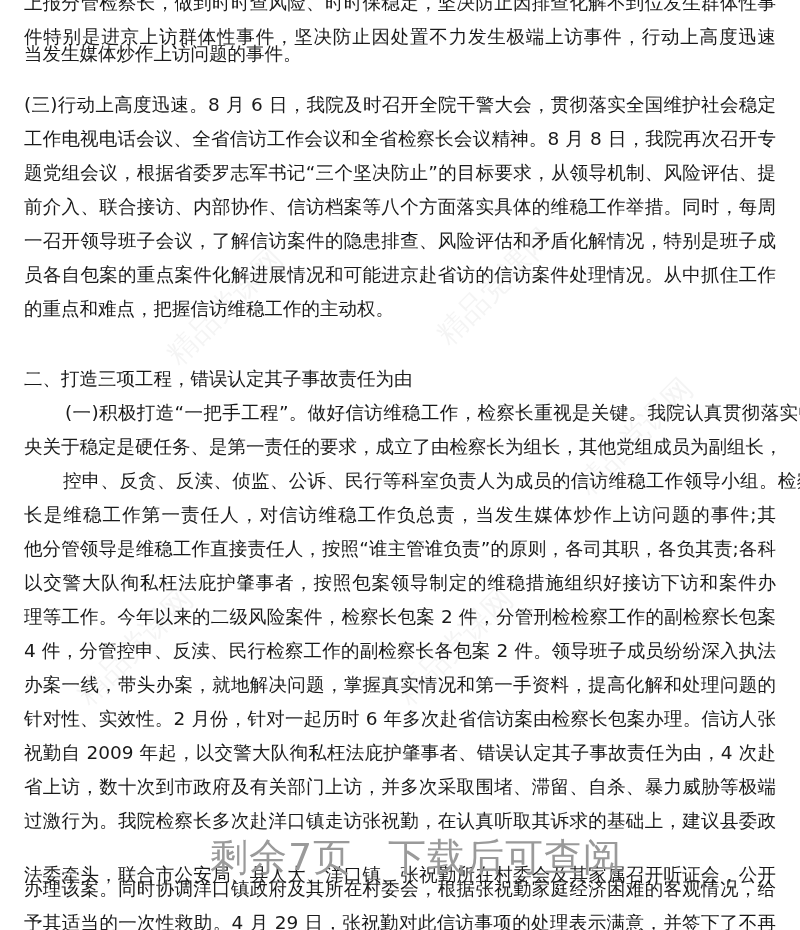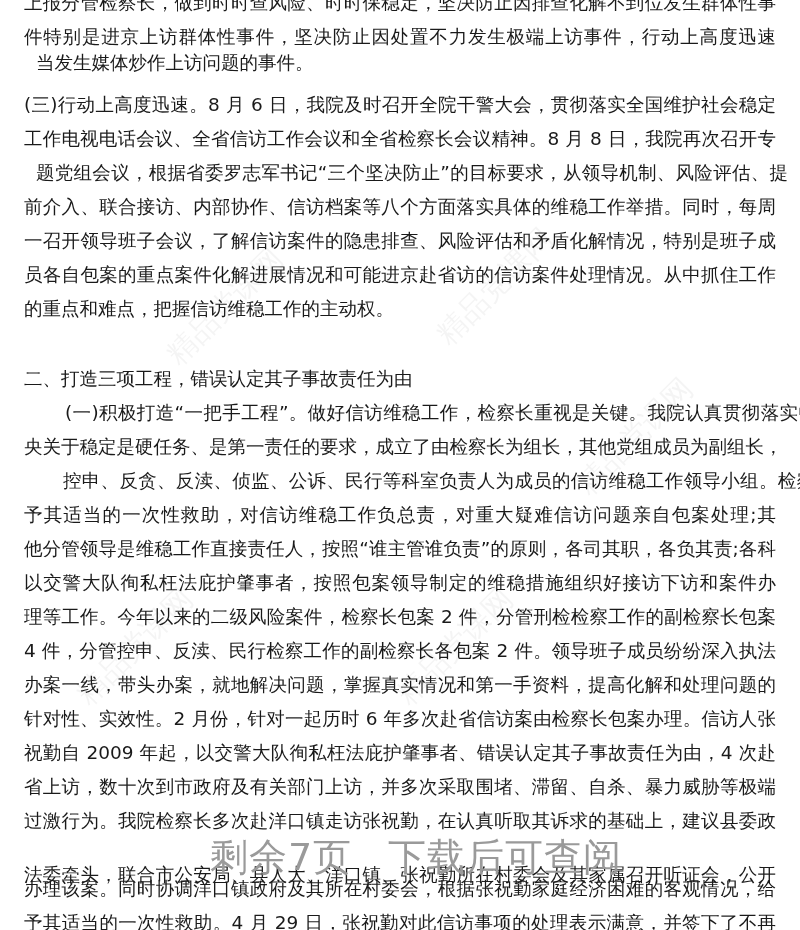--- a/index.html
+++ b/index.html
@@ -22,34 +22,34 @@
 
 <div class="page">
   <div class="watermark" style="left:150px;top:300px;">精品党课网</div>
   <div class="watermark" style="left:420px;top:280px;">精品党课网</div>
   <div class="watermark" style="left:560px;top:430px;">精品党课网</div>
   <div class="watermark" style="left:60px;top:640px;">精品党课网</div>
   <div class="watermark" style="left:380px;top:640px;">精品党课网</div>
 
   <div class="line" style="top:0px;">上报分管检察长，做到时时查风险、时时保稳定，坚决防止因排查化解不到位发生群体性事</div>
   <div class="line" style="top:34px;">件特别是进京上访群体性事件，坚决防止因处置不力发生极端上访事件，行动上高度迅速</div>
-  <div class="line last" style="top:60px;margin-left:12px;">当发生媒体炒作上访问题的事件。</div>
+  <div class="line last" style="top:51px;">当发生媒体炒作上访问题的事件。</div>
   <div class="line" style="top:102px;">(三)行动上高度迅速。8 月 6 日，我院及时召开全院干警大会，贯彻落实全国维护社会稳定</div>
   <div class="line" style="top:136px;">工作电视电话会议、全省信访工作会议和全省检察长会议精神。8 月 8 日，我院再次召开专</div>
-  <div class="line" style="top:170px;margin-left:12px;">题党组会议，根据省委罗志军书记“三个坚决防止”的目标要求，从领导机制、风险评估、提</div>
+  <div class="line" style="top:170px;">题党组会议，根据省委罗志军书记“三个坚决防止”的目标要求，从领导机制、风险评估、提</div>
   <div class="line" style="top:204px;">前介入、联合接访、内部协作、信访档案等八个方面落实具体的维稳工作举措。同时，每周</div>
   <div class="line" style="top:238px;">一召开领导班子会议，了解信访案件的隐患排查、风险评估和矛盾化解情况，特别是班子成</div>
   <div class="line" style="top:272px;">员各自包案的重点案件化解进展情况和可能进京赴省访的信访案件处理情况。从中抓住工作</div>
   <div class="line last" style="top:306px;">的重点和难点，把握信访维稳工作的主动权。</div>
 
   <div class="line last" style="top:376px;">二、打造三项工程，错误认定其子事故责任为由</div>
   <div class="line" style="top:410px;margin-left:41px;">(一)积极打造“一把手工程”。做好信访维稳工作，检察长重视是关键。我院认真贯彻落实中</div>
   <div class="line" style="top:444px;">央关于稳定是硬任务、是第一责任的要求，成立了由检察长为组长，其他党组成员为副组长，</div>
   <div class="line" style="top:478px;margin-left:39px;">控申、反贪、反渎、侦监、公诉、民行等科室负责人为成员的信访维稳工作领导小组。检察</div>
-  <div class="line" style="top:512px;">予其适当的一次性救助，对信访维稳工作负总责，对重大疑难信访问题亲自包案处理;其</div>
+  <div class="line" style="top:512px;">长是维稳工作第一责任人，对信访维稳工作负总责，当发生媒体炒作上访问题的事件;其</div>
   <div class="line" style="top:546px;">他分管领导是维稳工作直接责任人，按照“谁主管谁负责”的原则，各司其职，各负其责;各科</div>
   <div class="line" style="top:580px;">以交警大队徇私枉法庇护肇事者，按照包案领导制定的维稳措施组织好接访下访和案件办</div>
   <div class="line" style="top:614px;">理等工作。今年以来的二级风险案件，检察长包案 2 件，分管刑检检察工作的副检察长包案</div>
   <div class="line" style="top:648px;">4 件，分管控申、反渎、民行检察工作的副检察长各包案 2 件。领导班子成员纷纷深入执法</div>
   <div class="line" style="top:682px;">办案一线，带头办案，就地解决问题，掌握真实情况和第一手资料，提高化解和处理问题的</div>
   <div class="line" style="top:716px;">针对性、实效性。2 月份，针对一起历时 6 年多次赴省信访案由检察长包案办理。信访人张</div>
   <div class="line" style="top:750px;">祝勤自 2009 年起，以交警大队徇私枉法庇护肇事者、错误认定其子事故责任为由，4 次赴</div>
   <div class="line" style="top:784px;">省上访，数十次到市政府及有关部门上访，并多次采取围堵、滞留、自杀、暴力威胁等极端</div>
   <div class="line" style="top:818px;">过激行为。我院检察长多次赴洋口镇走访张祝勤，在认真听取其诉求的基础上，建议县委政</div>
   <div class="line" style="top:852px;margin-top:20px;">法委牵头，联合市公安局、县人大、洋口镇、张祝勤所在村委会及其家属召开听证会，公开</div>

